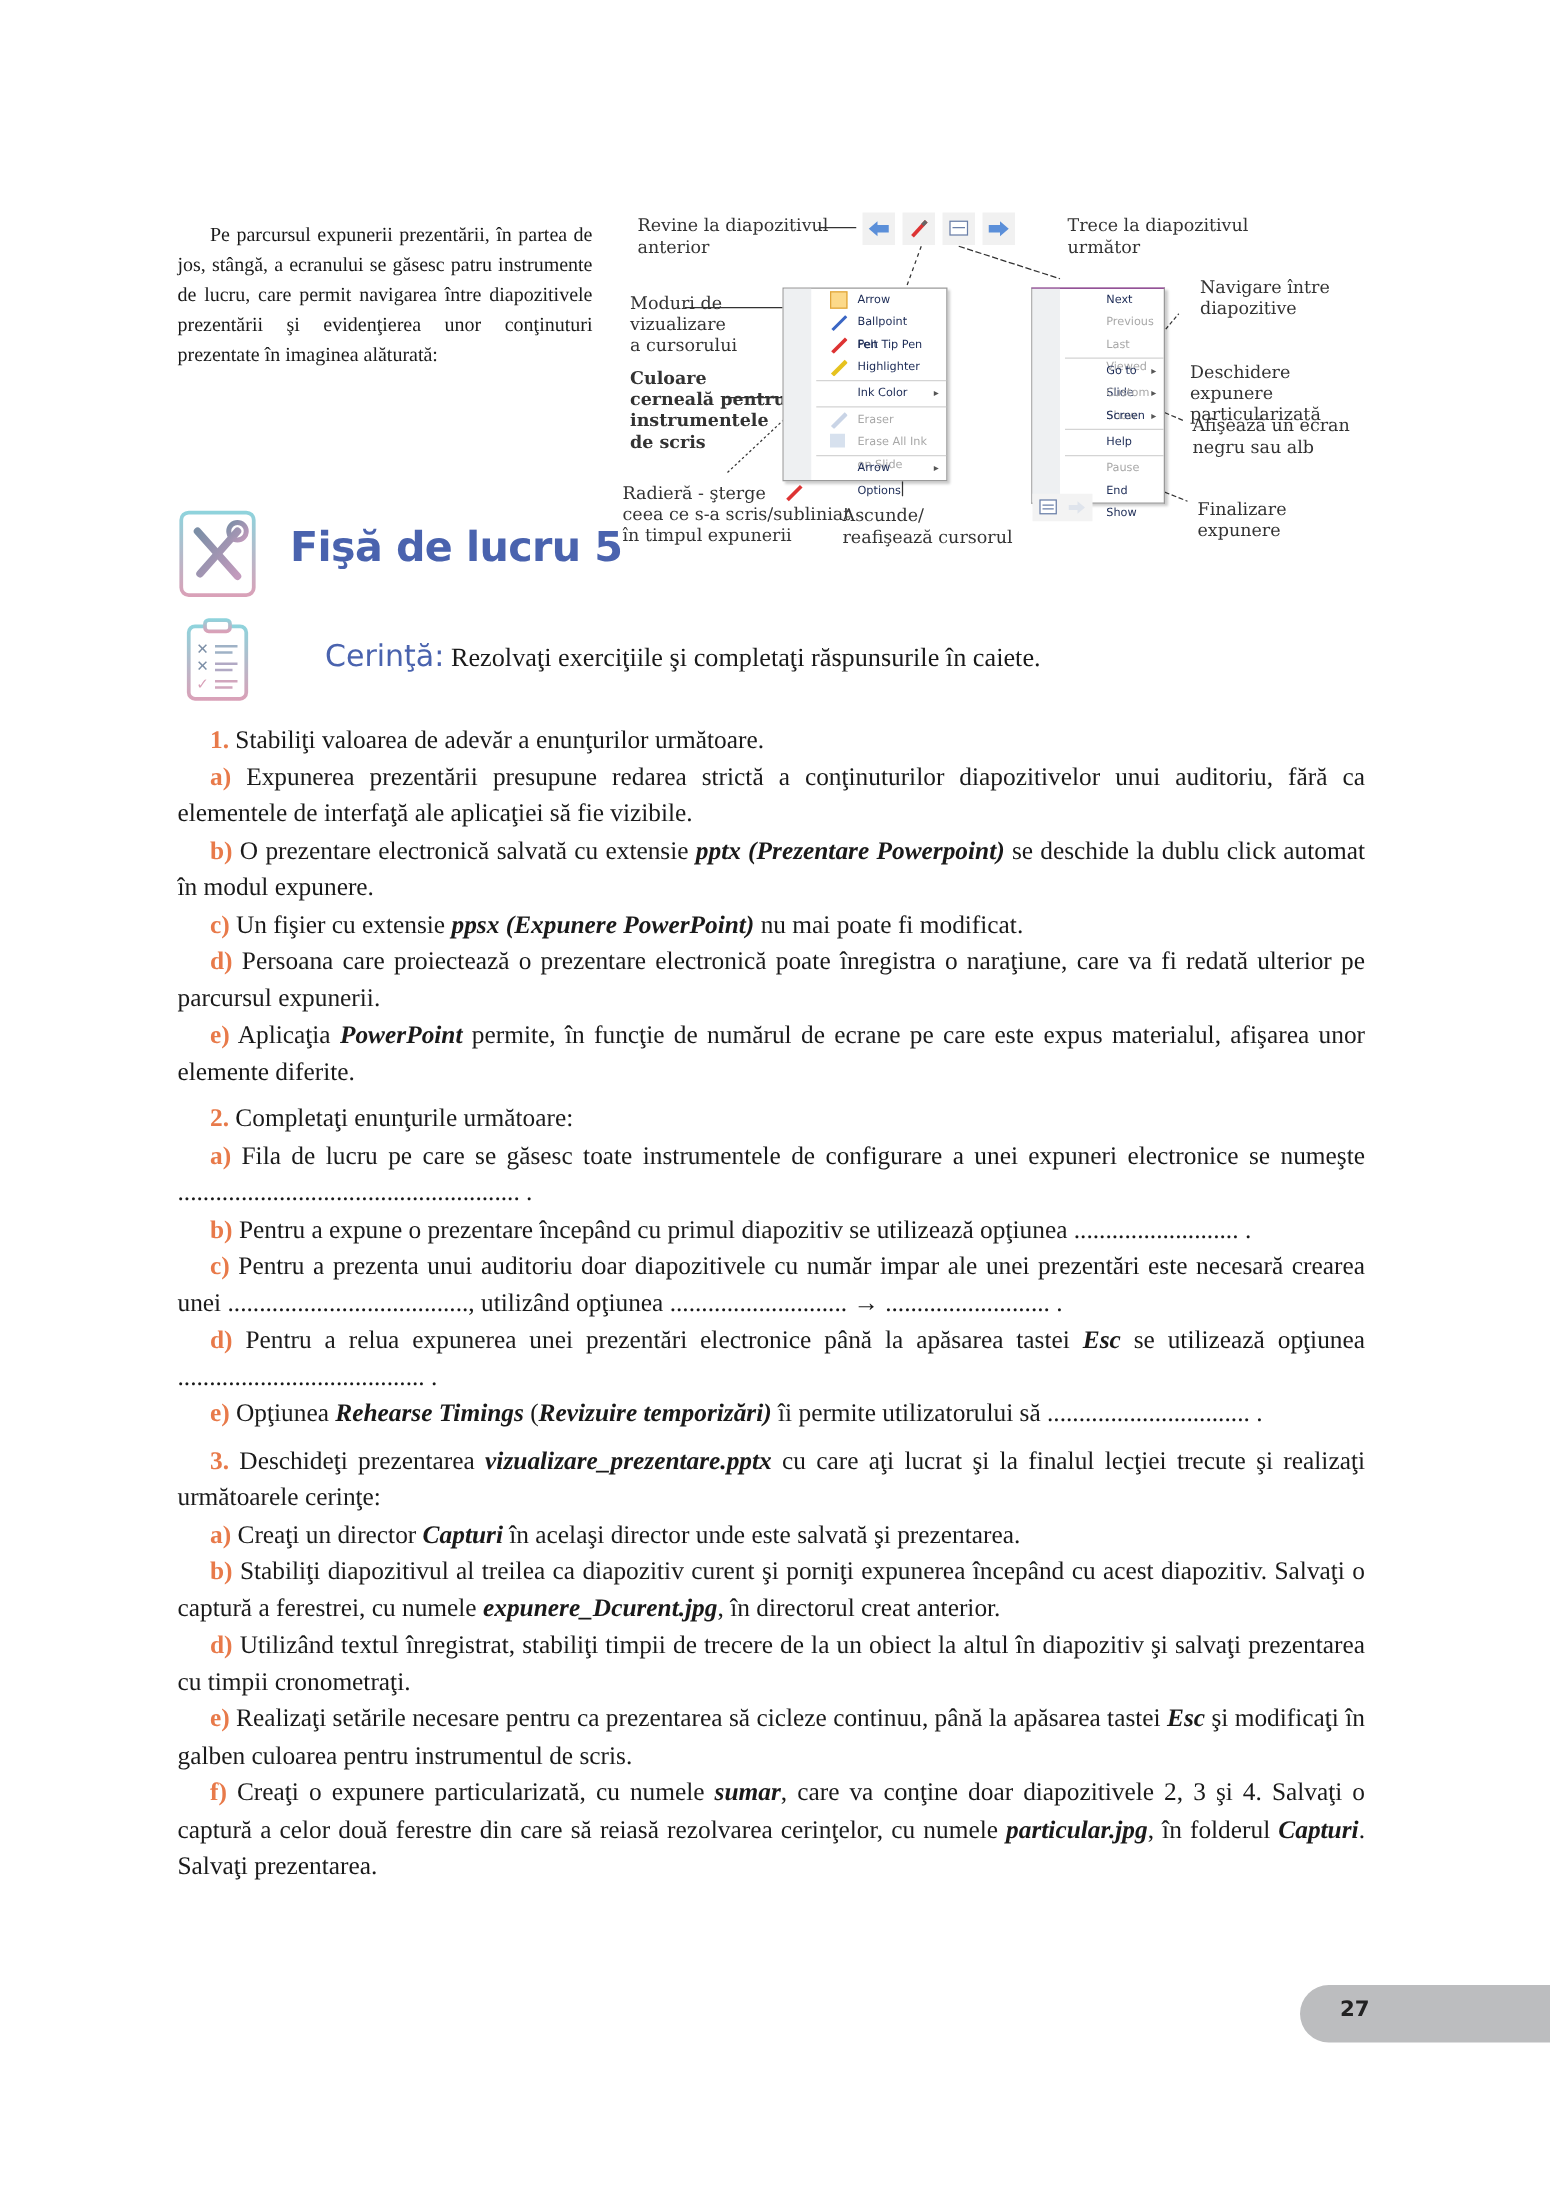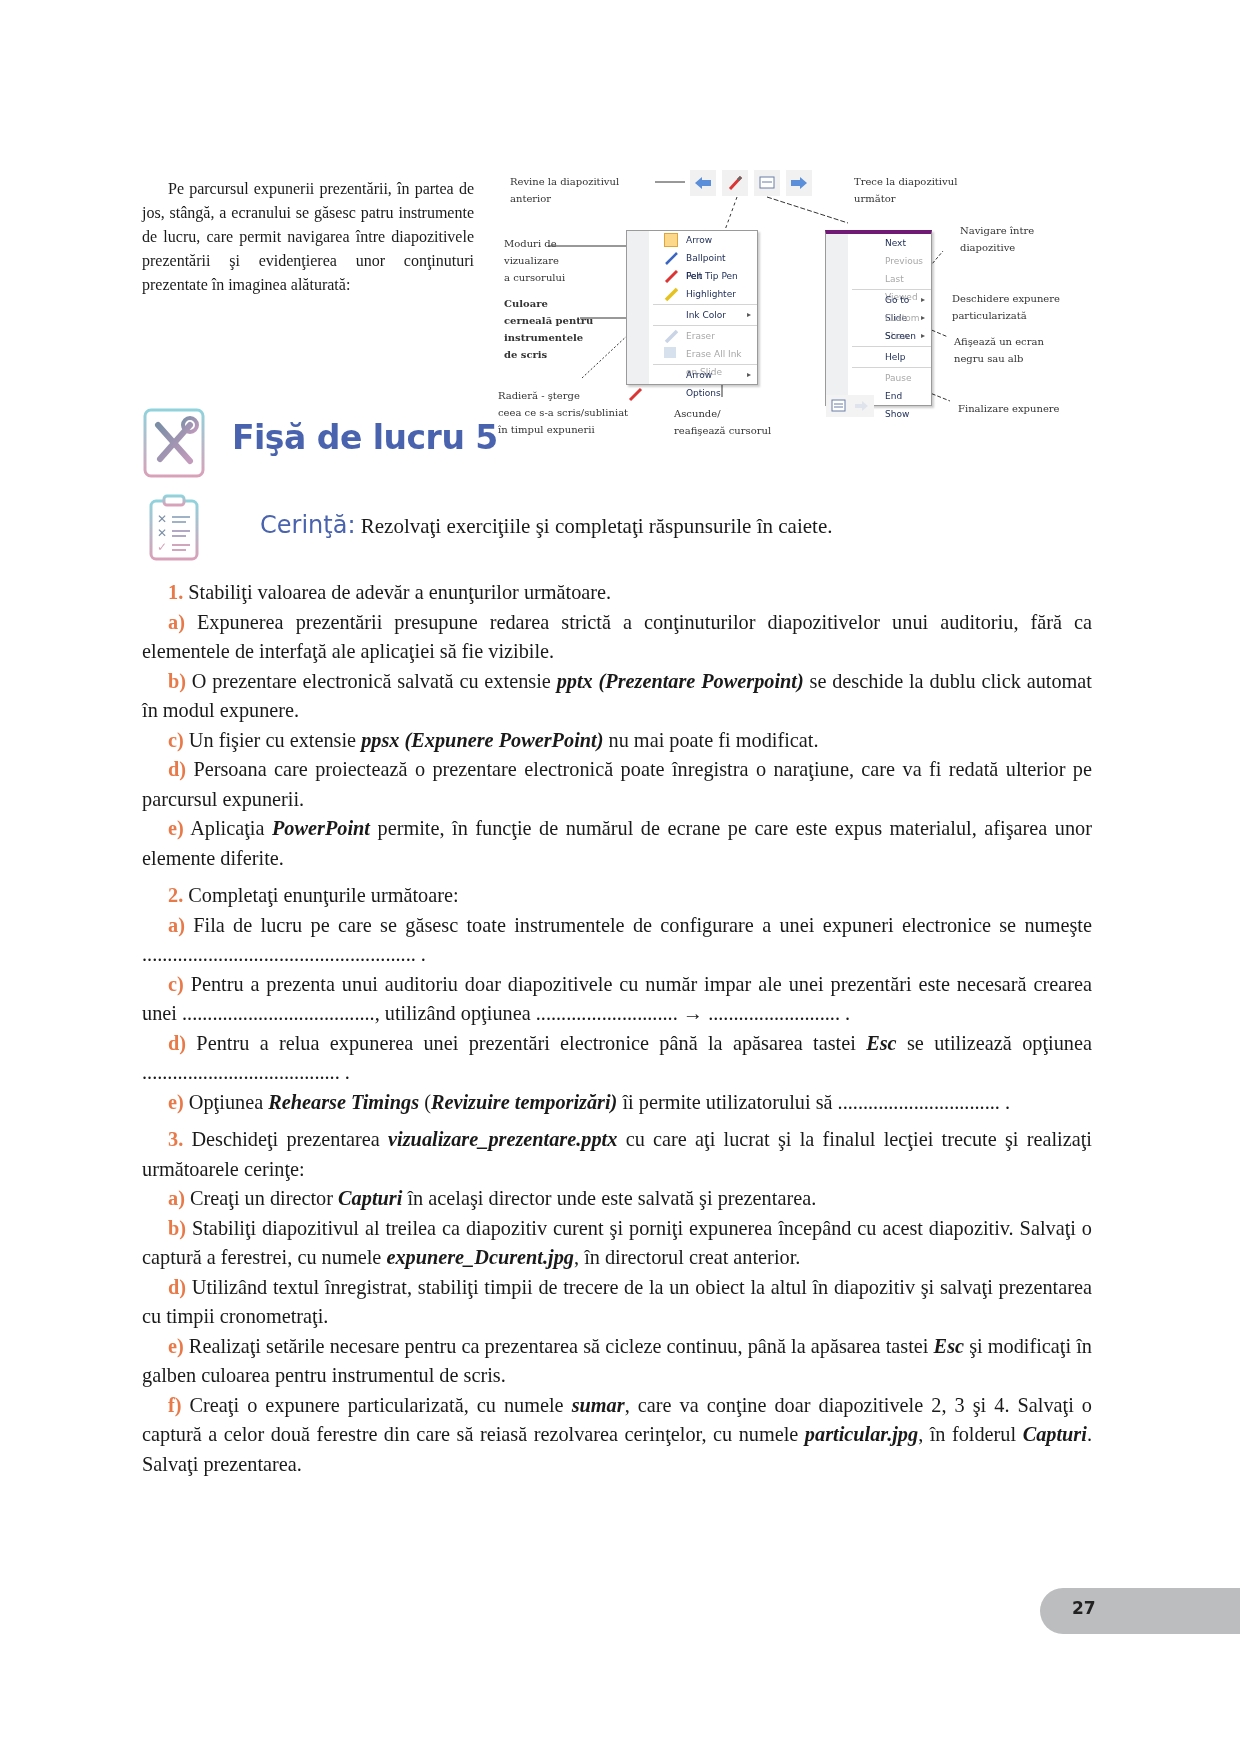--- a/index.html
+++ b/index.html
@@ -6,21 +6,21 @@
   body { width: 1240px; height: 1754px; position: relative; overflow: hidden;
          font-family: "Liberation Serif", "DejaVu Serif", serif; color: #1a1a1a; }
   .abs { position: absolute; }
 
   
   .intro { left: 142px; top: 163px; width: 332px; font-size: 16px; line-height: 24px; text-align: justify; margin-top: 14px; }
   .intro .ind { display: inline-block; width: 26px; }
 
   
   .diag { left: 500px; top: 165px; width: 600px; height: 285px; }
-  .lbl { position: absolute; font-family: "DejaVu Serif", "Liberation Serif", serif; font-size: 10px; line-height: 17px; color: #333; }
+  .lbl { position: absolute; font-family: "DejaVu Serif", "Liberation Serif", serif; font-size: 14px; line-height: 17px; color: #333; }
   .tool { position: absolute; width: 26px; height: 26px; background: #f1f1f1; display: flex; align-items: center; justify-content: center; }
   .menu { position: absolute; background: #fff; border: 1px solid #9a9a9a; box-shadow: 2px 2px 2px rgba(0,0,0,0.2);
           font-family: "DejaVu Sans", "Liberation Sans", sans-serif; font-size: 9px; }
   .menu .gut { position: absolute; left: 0; top: 0; bottom: 0; width: 22px; background: #eef0f2; }
   .mi { position: relative; height: 18px; line-height: 18px; padding-left: 26px; padding-right: 14px; color: #1b2a55; margin-left: 33px; }
   .mi.dis { color: #a8a8a8; }
   .mi .arr { position: absolute; right: 6px; top: 0; font-size: 8px; color: #555; }
   .mi .ico { position: absolute; left: 4px; top: 2px; width: 14px; height: 14px; }
   .msep { position: relative; height: 1px; background: #d4d4d4; margin: 1px 0 1px 26px; }
   svg.lines { position: absolute; left: 0; top: 0; }
@@ -149,21 +149,21 @@
           <line x1="2" y1="13" x2="13" y2="2" stroke="#c9d4e6" stroke-width="3.5"></line>
         </svg><span>Eraser</span></div>
     <div class="mi dis"><span class="ico" style="background:#d7e1ee;width:12px;height:11px;"></span><span>Erase All Ink on Slide</span></div>
     <div class="msep"></div>
     <div class="mi"><span>Arrow Options</span><span class="arr">▸</span></div>
   </div>
   <svg style="position:absolute;left:128px;top:222px;" width="16" height="16">
       <line x1="2" y1="13" x2="13" y2="2" stroke="#d33" stroke-width="3"></line>
     </svg>
 
-  <div class="menu" style="left:325px;top:65px;width:105px;border-top:4px solid #701a75;">
+  <div class="menu" style="left:325px;top:65px;width:105px;border-top:1px solid #701a75;">
     <div class="gut"></div>
     <div class="mi" style="color:#1b2a55;"><span>Next</span></div>
     <div class="mi dis"><span>Previous</span></div>
     <div class="mi dis"><span>Last Viewed</span></div>
     <div class="msep"></div>
     <div class="mi"><span>Go to Slide</span><span class="arr">▸</span></div>
     <div class="mi dis"><span>Custom Show</span><span class="arr">▸</span></div>
     <div class="mi"><span>Screen</span><span class="arr">▸</span></div>
     <div class="msep"></div>
     <div class="mi"><span>Help</span></div>
@@ -230,20 +230,21 @@
     <p><span class="num">a)</span><span> Expunerea prezentării presupune redarea strictă a conţinuturilor diapozitivelor unui auditoriu, fără ca elementele de interfaţă ale aplicaţiei să fie vizibile.</span></p>
     <p><span class="num">b)</span><span> O prezentare electronică salvată cu extensie </span><span class="bi">pptx (Prezentare Powerpoint)</span><span> se deschide la dublu click automat în modul expunere.</span></p>
     <p><span class="num">c)</span><span> Un fişier cu extensie </span><span class="bi">ppsx (Expunere PowerPoint)</span><span> nu mai poate fi modificat.</span></p>
     <p><span class="num">d)</span><span> Persoana care proiectează o prezentare electronică poate înregistra o naraţiune, care va fi redată ulterior pe parcursul expunerii.</span></p>
     <p><span class="num">e)</span><span> Aplicaţia </span><span class="bi">PowerPoint</span><span> permite, în funcţie de numărul de ecrane pe care este expus materialul, afişarea unor elemente diferite.</span></p>
   </div>
   <div class="gap"></div>
   <div>
     <p><span class="num">2.</span><span> Completaţi enunţurile următoare:</span></p>
     <p><span class="num">a)</span><span> Fila de lucru pe care se găsesc toate instrumentele de configurare a unei expuneri electronice se numeşte ...................................................... .</span></p>
+    <p><span class="num">b)</span><span> Pentru a expune o prezentare începând cu primul diapozitiv se utilizează opţiunea .......................... .</span></p>
     <p><span class="num">c)</span><span> Pentru a prezenta unui auditoriu doar diapozitivele cu număr impar ale unei prezentări este necesară crearea unei ......................................, utilizând opţiunea ............................ → .......................... .</span></p>
     <p><span class="num">d)</span><span> Pentru a relua expunerea unei prezentări electronice până la apăsarea tastei </span><span class="bi">Esc</span><span> se utilizează opţiunea ....................................... .</span></p>
     <p><span class="num">e)</span><span> Opţiunea </span><span class="bi">Rehearse Timings</span><span> (</span><span class="bi">Revizuire temporizări)</span><span> îi permite utilizatorului să ................................ .</span></p>
   </div>
   <div class="gap"></div>
   <div>
     <p><span class="num">3.</span><span> Deschideţi prezentarea </span><span class="bi">vizualizare_prezentare.pptx</span><span> cu care aţi lucrat şi la finalul lecţiei trecute şi realizaţi următoarele cerinţe:</span></p>
     <p><span class="num">a)</span><span> Creaţi un director </span><span class="bi">Capturi</span><span> în acelaşi director unde este salvată şi prezentarea.</span></p>
     <p><span class="num">b)</span><span> Stabiliţi diapozitivul al treilea ca diapozitiv curent şi porniţi expunerea începând cu acest diapozitiv. Salvaţi o captură a ferestrei, cu numele </span><span class="bi">expunere_Dcurent.jpg</span><span>, în directorul creat anterior.</span></p>
     <p><span class="num">d)</span><span> Utilizând textul înregistrat, stabiliţi timpii de trecere de la un obiect la altul în diapozitiv şi salvaţi prezentarea cu timpii cronometraţi.</span></p>

